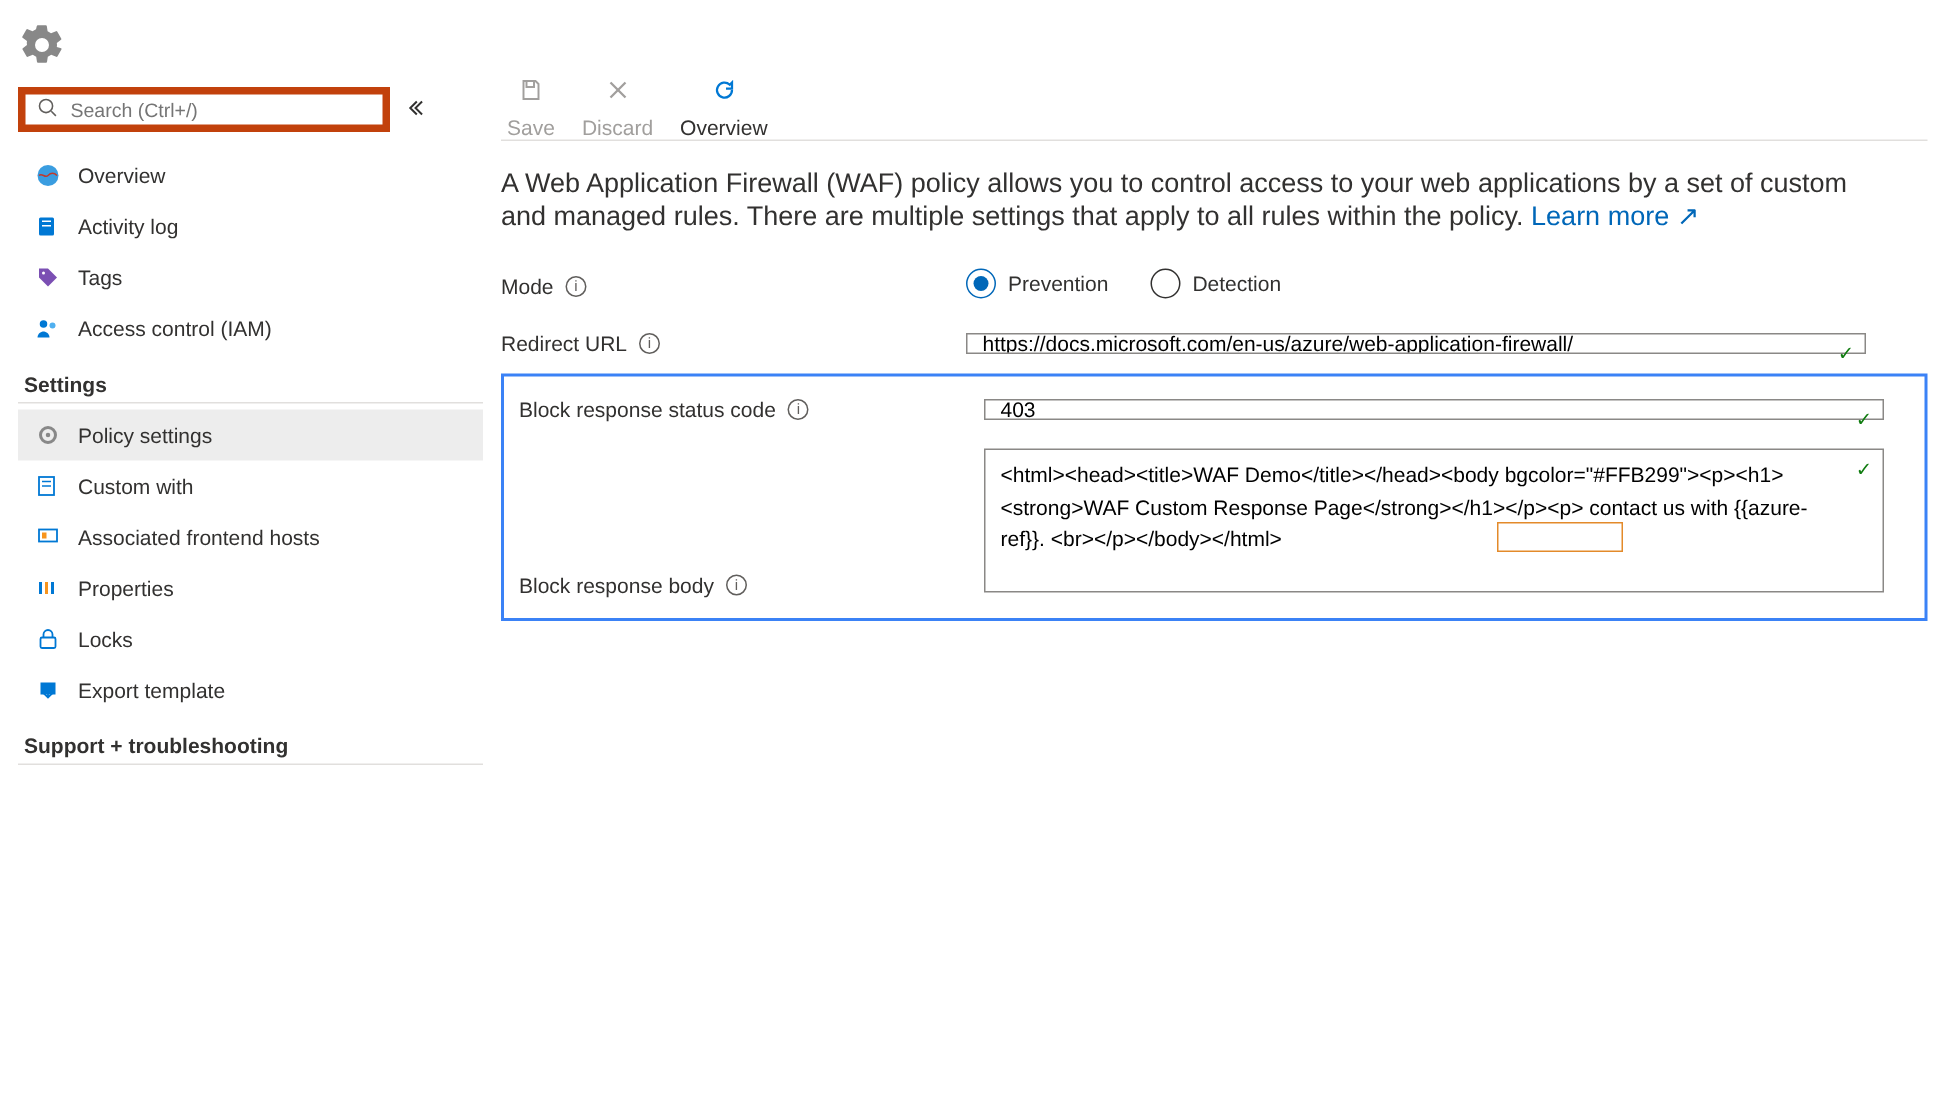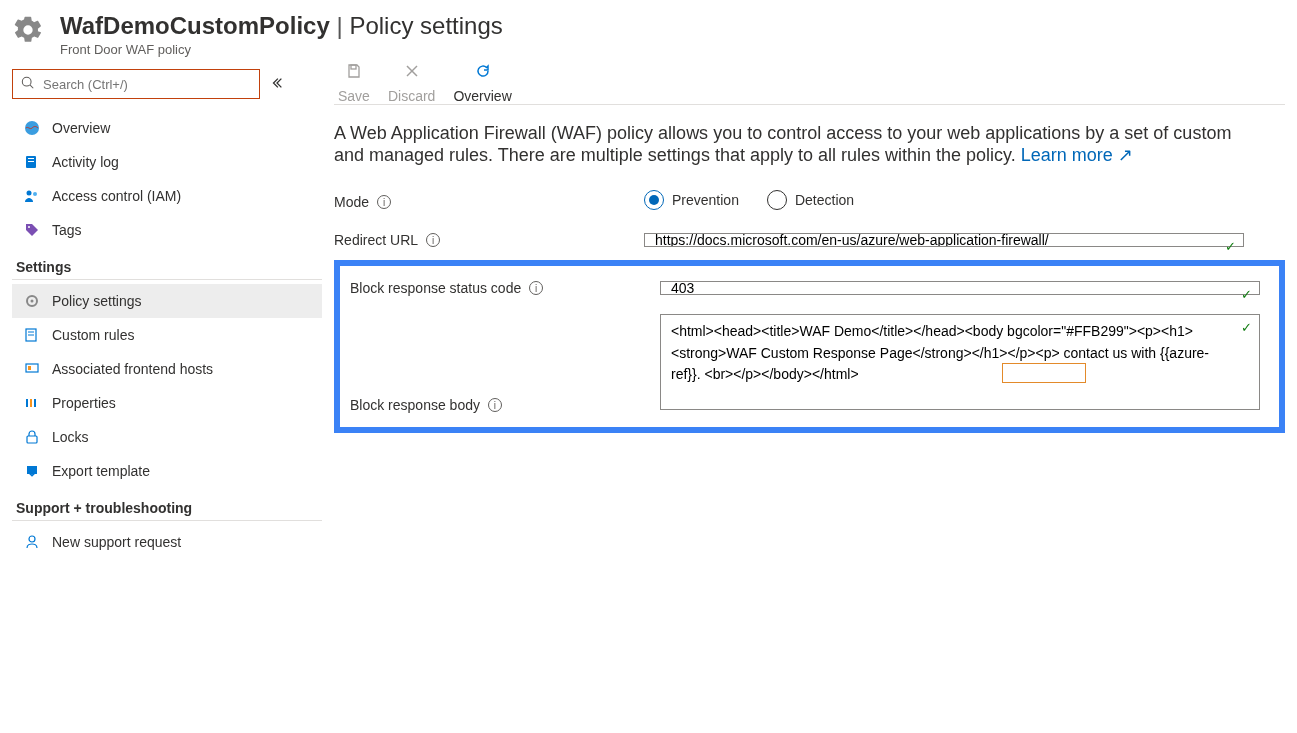--- a/index.html
+++ b/index.html
@@ -38,21 +38,21 @@
     gap: 12px;
   }
   .sidebar {
     width: 310px;
     flex-shrink: 0;
     padding-top: 6px;
   }
   .search-row { display: flex; align-items: center; gap: 10px; margin-bottom: 12px;}
   .searchbox {
     display: flex; align-items: center;
-    border: 1px solid #c2410c;
+    border: 5px solid #c2410c;
     height: 30px; width: 248px;
     padding: 0 8px;
   }
   .searchbox input {
     border: none; outline: none; font-size: 13px; width: 100%;
     color: #605e5c;
   }
   .chev-collapse { cursor: pointer; }
   .nav-item {
     display: flex; align-items: flex-end;
@@ -115,21 +115,21 @@
   }
   .txt-area {
     width:100%; border:1px solid #8a8886; min-height:96px;
     padding: 6px 28px 6px 10px; font-size:14px; font-family:inherit;
     resize:none; line-height:1.55;
   }
   .checkmark {
     position:absolute; right:8px; top:6px; color:#107c10;
   }
   .highlight-box {
-    border: 6px solid #3b82f6;
+    border: 2px solid #3b82f6;
     padding: 10px 10px 14px 10px;
     margin-top: -6px;
   }
   .info-icon {
     width:14px; height:14px; border:1px solid #605e5c; border-radius:50%;
     display:inline-flex; align-items:center; justify-content:center;
     font-size:10px; color:#605e5c;
   }
   .ext-icon { color:#0067b8; }
   .body-content { position: relative; }
@@ -140,28 +140,20 @@
   }
 </style>
 </head>
 <body>
 
 <div class="header">
   <div class="gear">
     <svg viewBox="0 0 24 24" width="32" height="32">
         <path fill="#888" d="M19.4 13a7.5 7.5 0 0 0 .1-1 7.5 7.5 0 0 0-.1-1l2.1-1.6a.5.5 0 0 0 .1-.7l-2-3.4a.5.5 0 0 0-.6-.2l-2.5 1a7.3 7.3 0 0 0-1.7-1l-.4-2.6a.5.5 0 0 0-.5-.4h-4a.5.5 0 0 0-.5.4L9 4.1a7.3 7.3 0 0 0-1.7 1l-2.5-1a.5.5 0 0 0-.6.2l-2 3.4a.5.5 0 0 0 .1.7L4.5 10a7.5 7.5 0 0 0-.1 1 7.5 7.5 0 0 0 .1 1l-2.1 1.6a.5.5 0 0 0-.1.7l2 3.4a.5.5 0 0 0 .6.2l2.5-1a7.3 7.3 0 0 0 1.7 1l.4 2.6a.5.5 0 0 0 .5.4h4a.5.5 0 0 0 .5-.4l.4-2.6a7.3 7.3 0 0 0 1.7-1l2.5 1a.5.5 0 0 0 .6-.2l2-3.4a.5.5 0 0 0-.1-.7ZM12 15.5A3.5 3.5 0 1 1 15.5 12 3.5 3.5 0 0 1 12 15.5Z"></path>
       </svg>
-  </div>
-  <div class="title-block">
-    <div class="title-line">
-      <span>WafDemoCustomPolicy</span>
-      <span class="sep"> | </span>
-      <span class="sub">Policy settings</span>
-    </div>
-    <div class="subtitle">Front Door WAF policy</div>
   </div>
 </div>
 
 <div class="layout">
   <div class="sidebar">
     <div class="search-row">
       <div class="searchbox">
         <span style="margin-right:6px;color:#605e5c;">
           <svg width="14" height="14" viewBox="0 0 16 16">
               <circle cx="6.5" cy="6.5" r="5" fill="none" stroke="#605e5c" stroke-width="1.2"></circle>
@@ -192,57 +184,57 @@
             <rect x="2" y="2" width="10" height="12" rx="1" fill="#0078d4"></rect>
             <rect x="4" y="4" width="6" height="1" fill="#fff"></rect>
             <rect x="4" y="7" width="6" height="1" fill="#fff"></rect>
           </svg>
         </span>
       <span>Activity log</span>
     </div>
     <div class="nav-item">
       <span class="nav-icon">
           <svg width="16" height="16" viewBox="0 0 16 16">
+            <path d="M2 2h6l6 6-6 6-6-6z" fill="#7b4fb3"></path>
+            <circle cx="5" cy="5" r="1" fill="#fff"></circle>
+          </svg>
+        </span>
+      <span>Tags</span>
+    </div>
+    <div class="nav-item">
+      <span class="nav-icon">
+          <svg width="16" height="16" viewBox="0 0 16 16">
             <circle cx="5" cy="5" r="2.5" fill="#0078d4"></circle>
             <circle cx="11" cy="6" r="2" fill="#50b0f0"></circle>
             <path d="M1 14c0-3 3-4 4-4s4 1 4 4" fill="#0078d4"></path>
           </svg>
         </span>
       <span>Access control (IAM)</span>
     </div>
-    <div class="nav-item">
-      <span class="nav-icon">
-          <svg width="16" height="16" viewBox="0 0 16 16">
-            <path d="M2 2h6l6 6-6 6-6-6z" fill="#7b4fb3"></path>
-            <circle cx="5" cy="5" r="1" fill="#fff"></circle>
-          </svg>
-        </span>
-      <span>Tags</span>
-    </div>
 
     <div class="group-label">Settings</div>
 
     <div class="nav-item active">
       <span class="nav-icon">
           <svg width="16" height="16" viewBox="0 0 16 16">
             <circle cx="8" cy="8" r="5" fill="none" stroke="#888" stroke-width="2"></circle>
             <circle cx="8" cy="8" r="1.5" fill="#888"></circle>
           </svg>
         </span>
       <span>Policy settings</span>
     </div>
     <div class="nav-item">
       <span class="nav-icon">
           <svg width="16" height="16" viewBox="0 0 16 16">
             <rect x="2" y="2" width="10" height="12" fill="none" stroke="#0078d4" stroke-width="1.2"></rect>
             <line x1="4" y1="5" x2="10" y2="5" stroke="#0078d4"></line>
             <line x1="4" y1="8" x2="10" y2="8" stroke="#0078d4"></line>
           </svg>
         </span>
-      <span>Custom rules</span>
+      <span>Custom with</span>
     </div>
     <div class="nav-item">
       <span class="nav-icon">
           <svg width="16" height="16" viewBox="0 0 16 16">
             <rect x="2" y="3" width="12" height="8" fill="none" stroke="#0078d4" stroke-width="1.2"></rect>
             <rect x="4" y="5" width="3" height="4" fill="#f7941d"></rect>
           </svg>
         </span>
       <span>Associated frontend hosts</span>
     </div>
@@ -270,29 +262,20 @@
           <svg width="16" height="16" viewBox="0 0 16 16">
             <rect x="3" y="3" width="10" height="8" fill="#0078d4"></rect>
             <path d="M8 7v6M5 10l3 3 3-3" stroke="#0078d4" fill="none" stroke-width="1.2"></path>
           </svg>
         </span>
       <span>Export template</span>
     </div>
 
     <div class="group-label">Support + troubleshooting</div>
 
-    <div class="nav-item">
-      <span class="nav-icon">
-          <svg width="16" height="16" viewBox="0 0 16 16">
-            <circle cx="8" cy="5" r="3" fill="none" stroke="#0078d4" stroke-width="1.2"></circle>
-            <path d="M3 14c0-3 3-4 5-4s5 1 5 4" fill="none" stroke="#0078d4" stroke-width="1.2"></path>
-          </svg>
-        </span>
-      <span>New support request</span>
-    </div>
   </div>
 
   <div class="main">
     <div class="toolbar">
       <div class="tb-btn disabled">
         <span><svg width="16" height="16" viewBox="0 0 16 16">
               <path d="M3 2h8l2 2v10H3z" fill="none" stroke="#a19f9d" stroke-width="1.3"></path>
               <rect x="5" y="2" width="5" height="4" fill="none" stroke="#a19f9d" stroke-width="1.3"></rect>
             </svg></span>
         <span>Save</span>

